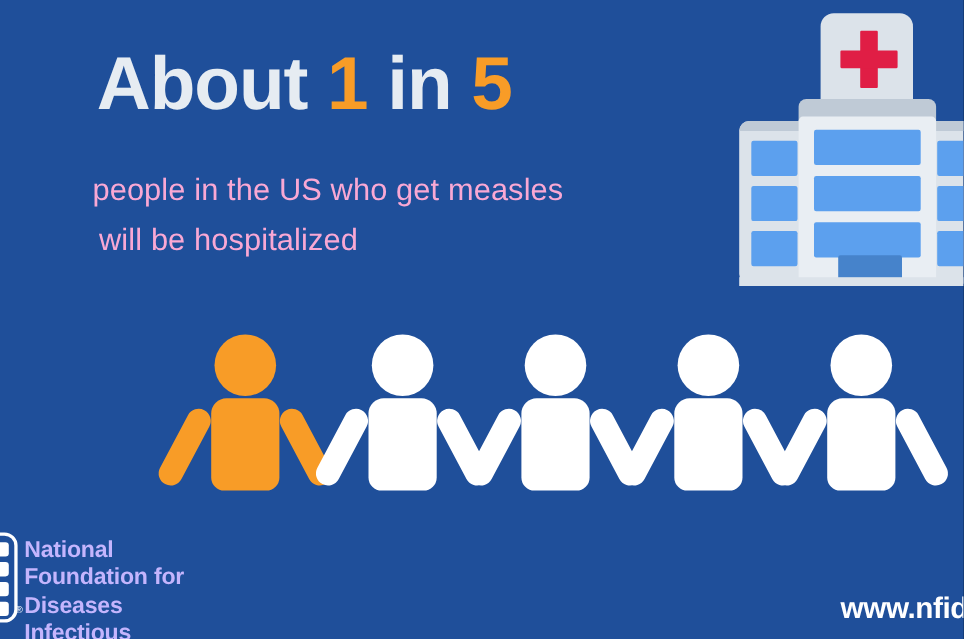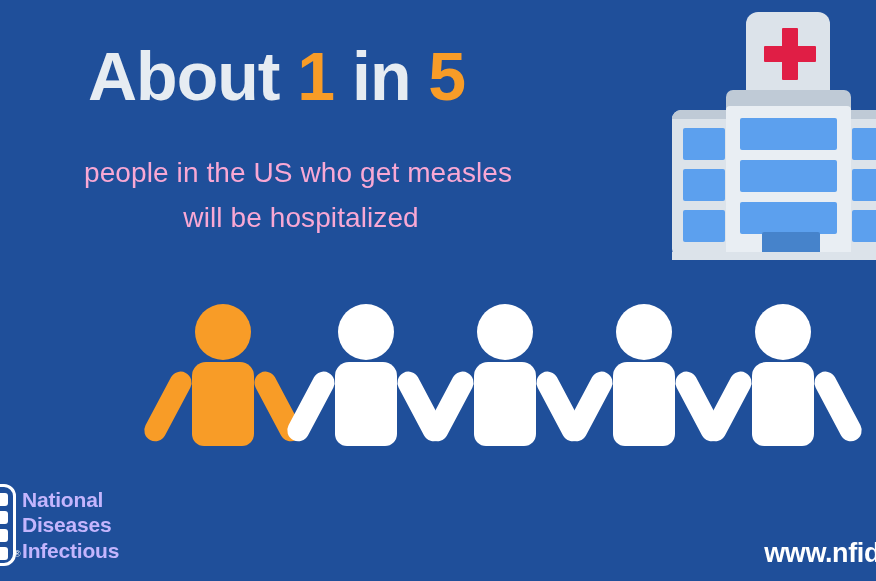--- a/index.html
+++ b/index.html
@@ -37,21 +37,21 @@
   .subtext {
     position: absolute;
     left: 84px;
     top: 150px;
     color: #f9a8d4;
     font-size: 28px;
     line-height: 1.62;
     letter-spacing: 0.1px;
     white-space: nowrap;
   }
-  .subtext .line2 { padding-left: 6px; display: block; text-align: center; }
+  .subtext .line2 { padding-left: 6px; display: block; }
 
   
   .people-row {
     position: absolute;
     left: 160px;
     top: 300px;
     width: 700px;
     height: 150px;
   }
   .person {
@@ -338,20 +338,21 @@
   <div class="logo">
     <span class="logo-mark">
       <span class="logo-mark-dot" style="top:6px;"></span>
       <span class="logo-mark-dot" style="top:24px;"></span>
       <span class="logo-mark-dot" style="top:42px;"></span>
       <span class="logo-mark-dot" style="top:60px;"></span>
     </span>
     <span class="logo-reg">®</span>
     <div class="logo-text">
       <span>National</span>
+      <span>Foundation for</span>
       <span>Diseases</span>
       <span>Infectious</span>
     </div>
   </div>
 
   <div class="url">www.nfid</div>
 
 </div>
 
 </body></html>

